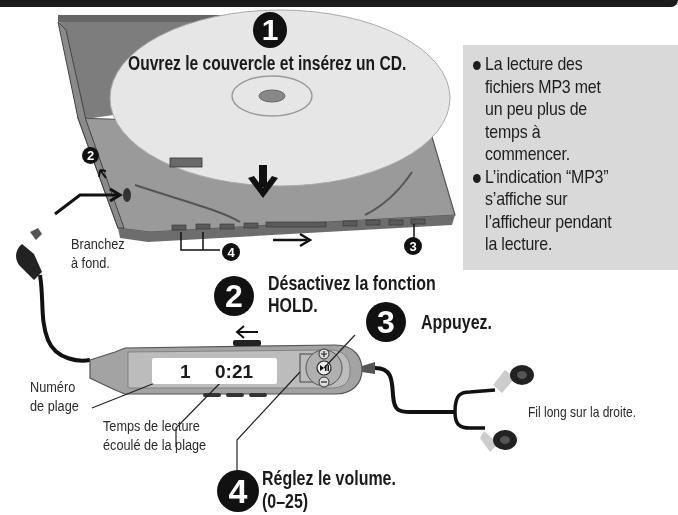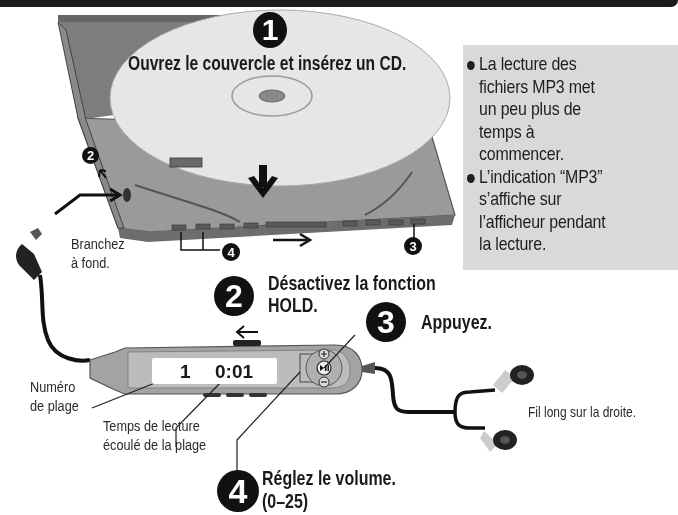--- a/index.html
+++ b/index.html
@@ -3,21 +3,21 @@
 <meta charset="utf-8">
 <style>
   * { box-sizing: border-box; margin: 0; padding: 0; }
   html, body { width: 678px; height: 515px; background: #ffffff; overflow: hidden; }
   body { position: relative; font-family: "Liberation Sans", sans-serif; color: #1a1a1a; }
 
   .top-bar { position: absolute; left: 0; top: 0; width: 678px; height: 7px; background: #1c1c1c; border-bottom-right-radius: 10px; }
 
   .illus { position: absolute; left: 0; top: 0; width: 678px; height: 515px; }
 
-  .note-box { position: absolute; left: 463px; top: 45px; width: 215px; height: 225px; background: #d9d9d9; padding: 8px 6px 6px 4px; }
+  .note-box { position: absolute; left: 463px; top: 45px; width: 215px; height: 225px; background: #d9d9d9; padding: 8px 6px 6px 10px; }
   .note-item { position: relative; padding-left: 14px; font-size: 18.5px; line-height: 22.5px; color: #1e1e1e; font-family: "Liberation Sans", sans-serif; letter-spacing: -0.2px; transform: scaleX(0.86); transform-origin: left; width: 230px; }
   .note-item .bullet { position: absolute; left: 0; top: 8px; width: 9px; height: 9px; border-radius: 50%; background: #1e1e1e; }
 
   .step-num { position: absolute; border-radius: 50%; background: #111; color: #fff; font-weight: bold; font-family: "Liberation Sans", sans-serif; display: flex; align-items: center; justify-content: center; }
 
   .bold-cap { position: absolute; font-weight: bold; color: #1a1a1a; font-family: "Liberation Sans", sans-serif; transform-origin: left top; white-space: nowrap; }
   .small-cap { position: absolute; color: #2a2a2a; font-family: "Liberation Sans", sans-serif; transform-origin: left top; white-space: nowrap; font-size: 15.5px; line-height: 19px; }
 
   .lcd { position: absolute; left: 152px; top: 358px; width: 125px; height: 26px; background: #ffffff; border-radius: 2px; }
   .lcd-track { position: absolute; left: 28px; top: 3px; font-size: 19px; font-weight: bold; }
@@ -182,21 +182,21 @@
   <div>HOLD.</div>
 </div>
 
 <div class="step-num" style="left:366px; top:302px; width:40px; height:40px; font-size:32px;">
     <span>3</span>
   </div>
 <div class="bold-cap" style="left:421px; top:310px; font-size:21px; transform:scaleX(0.76);">Appuyez.</div>
 
 <div class="lcd">
   <span class="lcd-track">1</span>
-  <span class="lcd-time">0:01</span>
+  <span class="lcd-time">0:21</span>
 </div>
 
 <div class="small-cap" style="left:30px; top:377px; transform:scaleX(0.82);">
   <div>Numéro</div>
   <div>de plage</div>
 </div>
 
 <div class="small-cap" style="left:103px; top:416px; transform:scaleX(0.82);">
   <div>Temps de lecture</div>
   <div>écoulé de la plage</div>

